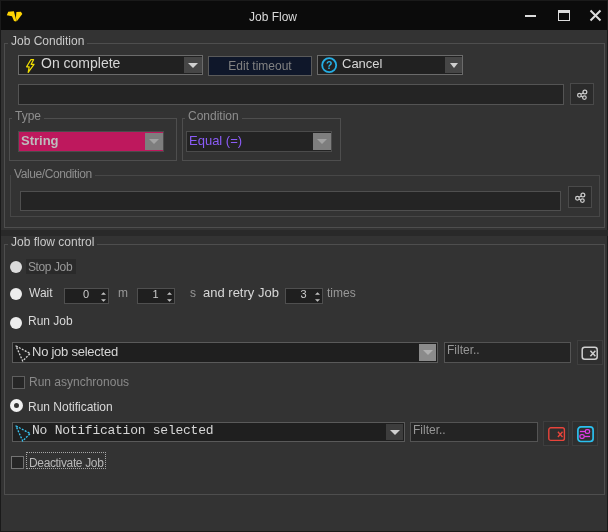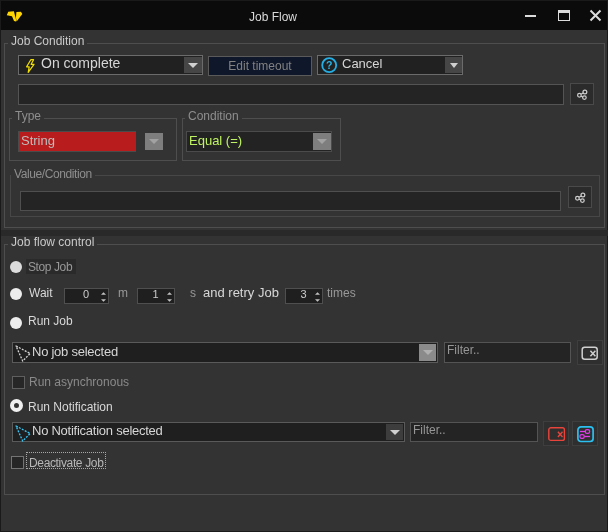--- a/index.html
+++ b/index.html
@@ -80,32 +80,32 @@
       <circle cx="3.4" cy="7.2" r="1.8" fill="none" stroke="#cccccc" stroke-width="1.25"></circle>
       <circle cx="8.9" cy="3.9" r="1.9" fill="none" stroke="#cccccc" stroke-width="1.25"></circle>
       <circle cx="8.4" cy="9.6" r="1.8" fill="none" stroke="#cccccc" stroke-width="1.25"></circle>
       <path d="M4.9 6.3 L7.3 4.9 M5 8.2 L6.8 8.9" stroke="#cccccc" stroke-width="1.2"></path>
     </svg>
   </div>
 
   <div class="grp" style="left:8px;top:117px;width:168px;height:43px;">
     <div class="grplabel dim" style="left:2px;">Type</div>
   </div>
-  <div class="combo" style="left:17px;top:130px;width:118px;height:21px;border-color:#4b4b4b;background:#b91c1c;">
+  <div class="combo" style="left:17px;top:130px;width:146px;height:21px;border-color:#4b4b4b;background:#be185d;font-weight:bold;">
     <div class="txt" style="left:2px;color:#bdbdbd;">String</div>
     <div class="arrbtn" style="left:126px;width:18px;background:#7e7e7e;">
         <div class="tri dim"></div>
       </div>
   </div>
 
   <div class="grp" style="left:181px;top:117px;width:159px;height:43px;">
     <div class="grplabel dim" style="left:2px;">Condition</div>
   </div>
   <div class="combo" style="left:185px;top:130px;width:146px;height:21px;border-color:#4b4b4b;background:#232323;">
-    <div class="txt" style="left:2px;color:#bef264;">Equal (=)</div>
+    <div class="txt" style="left:2px;color:#8b5cf6;">Equal (=)</div>
     <div class="arrbtn" style="left:126px;width:18px;background:#7e7e7e;">
         <div class="tri dim"></div>
       </div>
   </div>
 
   <div class="grp" style="left:9px;top:174px;width:590px;height:42px;border-color:#474747;">
     <div class="grplabel dim" style="left:0px;top:-8px;letter-spacing:-0.4px;">Value/Condition</div>
   </div>
   <div class="input" style="left:19px;top:190px;width:541px;height:20px;border-color:#4f4f4f;"></div>
   <div class="sharebtn" style="left:567px;top:185px;">
@@ -176,21 +176,21 @@
       <path d="M9.4 4.7 L14.4 10.3 M14.4 4.7 L9.4 10.3" stroke="#cfcfcf" stroke-width="1.5"></path>
     </svg>
   </div>
 
   <div class="check" style="left:11px;top:375px;border-color:#5f5f5f;"></div>
   <div class="lbl" style="left:28px;top:374px;color:#8a8a8a;">Run asynchronous</div>
 
   <div class="radio sel" style="left:9px;top:398px;"></div>
   <div class="lbl" style="left:27px;top:399px;">Run Notification</div>
 
-  <div class="combo" style="left:11px;top:421px;width:393px;height:20px;border-color:#5a5a5a;">
+  <div class="combo" style="left:11px;top:421px;width:393px;height:20px;border-color:#5a5a5a;font-family:Liberation Mono, monospace;">
     <svg class="abs" style="left:2px;top:2px" width="20" height="19" viewBox="0 0 20 19">
       <path d="M1 1 L15.2 8.5 L7.7 16 Z" fill="none" stroke="#38c6f4" stroke-width="1.3" stroke-linejoin="round" stroke-dasharray="2,1.3"></path>
     </svg>
     <div class="txt" style="left:19px;letter-spacing:-0.25px;">No Notification selected</div>
     <div class="arrbtn" style="left:373px;width:17px;background:#3d3d3d;">
         <div class="tri"></div>
       </div>
   </div>
   <div class="input" style="left:409px;top:421px;width:128px;height:20px;">
     <div class="lbl" style="left:2px;top:0px;color:#969696;">Filter..</div>

